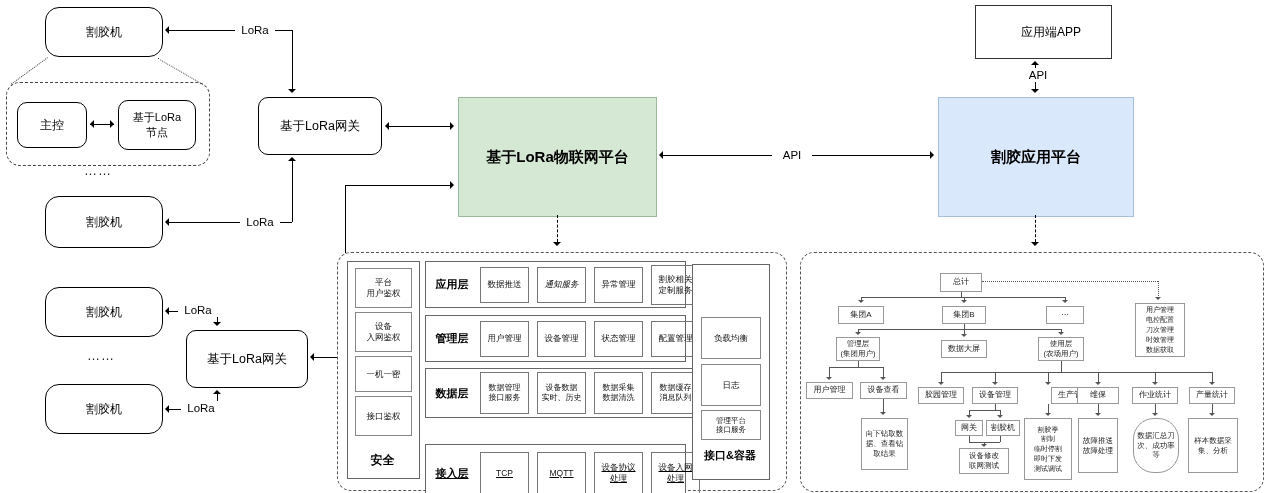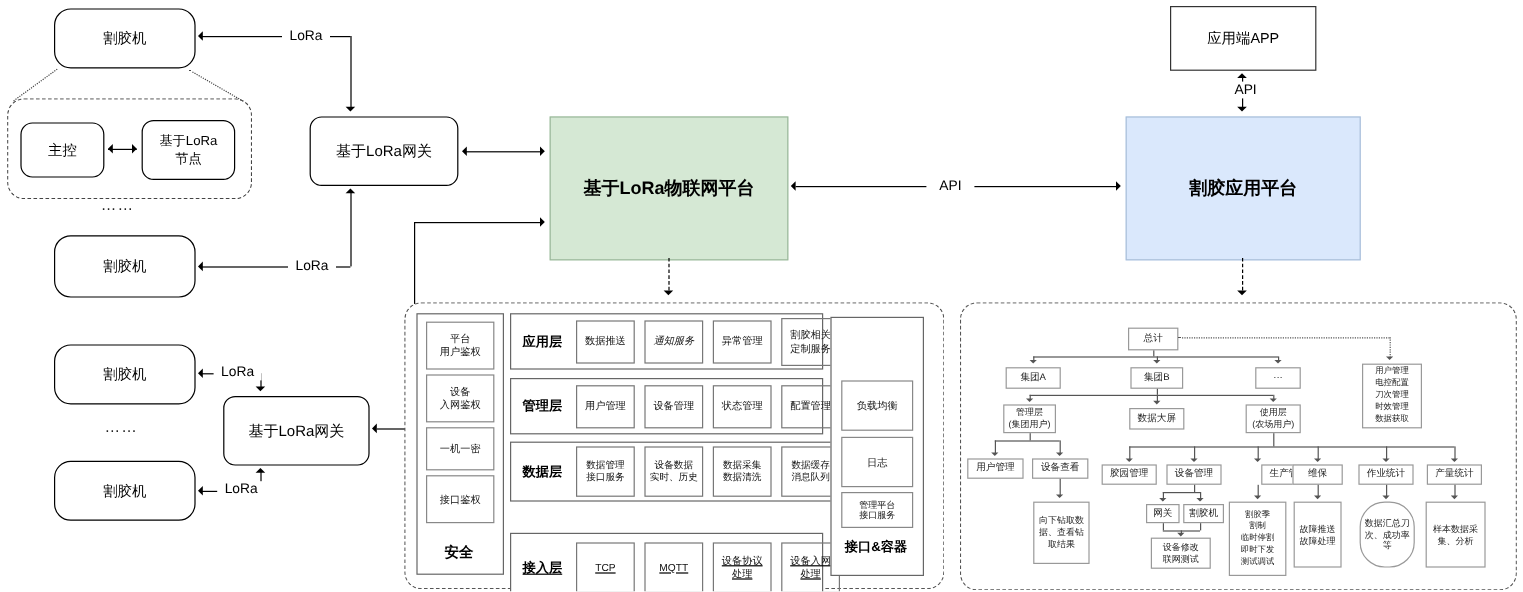--- a/index.html
+++ b/index.html
@@ -2,21 +2,21 @@
 <html><head>
 <meta charset="utf-8">
 <style>
   html,body{margin:0;padding:0;background:#fff;}
   #canvas{position:relative;width:1269px;height:493px;background:#fff;overflow:hidden;
           font-family:"Liberation Sans","DejaVu Sans",sans-serif;color:#000;}
   .rbox{position:absolute;border:1px solid #000;border-radius:14px;background:#fff;
         display:flex;align-items:center;justify-content:center;text-align:center;
         font-size:12px;white-space:pre-line;}
   .sqbox{position:absolute;border:1px solid #333;background:#fff;display:flex;
-        align-items:center;justify-content:center;text-align:center;font-size:12px;}
+        align-items:center;justify-content:center;text-align:center;font-size:12px;padding-left:15px;}
   .plat{position:absolute;display:flex;align-items:center;justify-content:center;
         font-weight:bold;font-size:15px;text-align:center;}
   .hl{position:absolute;height:0;border-top:1px solid #000;}
   .vl{position:absolute;width:0;border-left:1px solid #000;}
   .vl.dash{border-left-style:dashed;}
   .hl.dot{border-top-style:dotted;border-top-color:#555;}
   .vl.dot{border-left-style:dotted;border-left-color:#555;}
   .hl.gy{border-top-color:#555;}
   .vl.gy{border-left-color:#555;}
   .diag{position:absolute;height:0;border-top:1px dotted #444;transform-origin:left top;}

